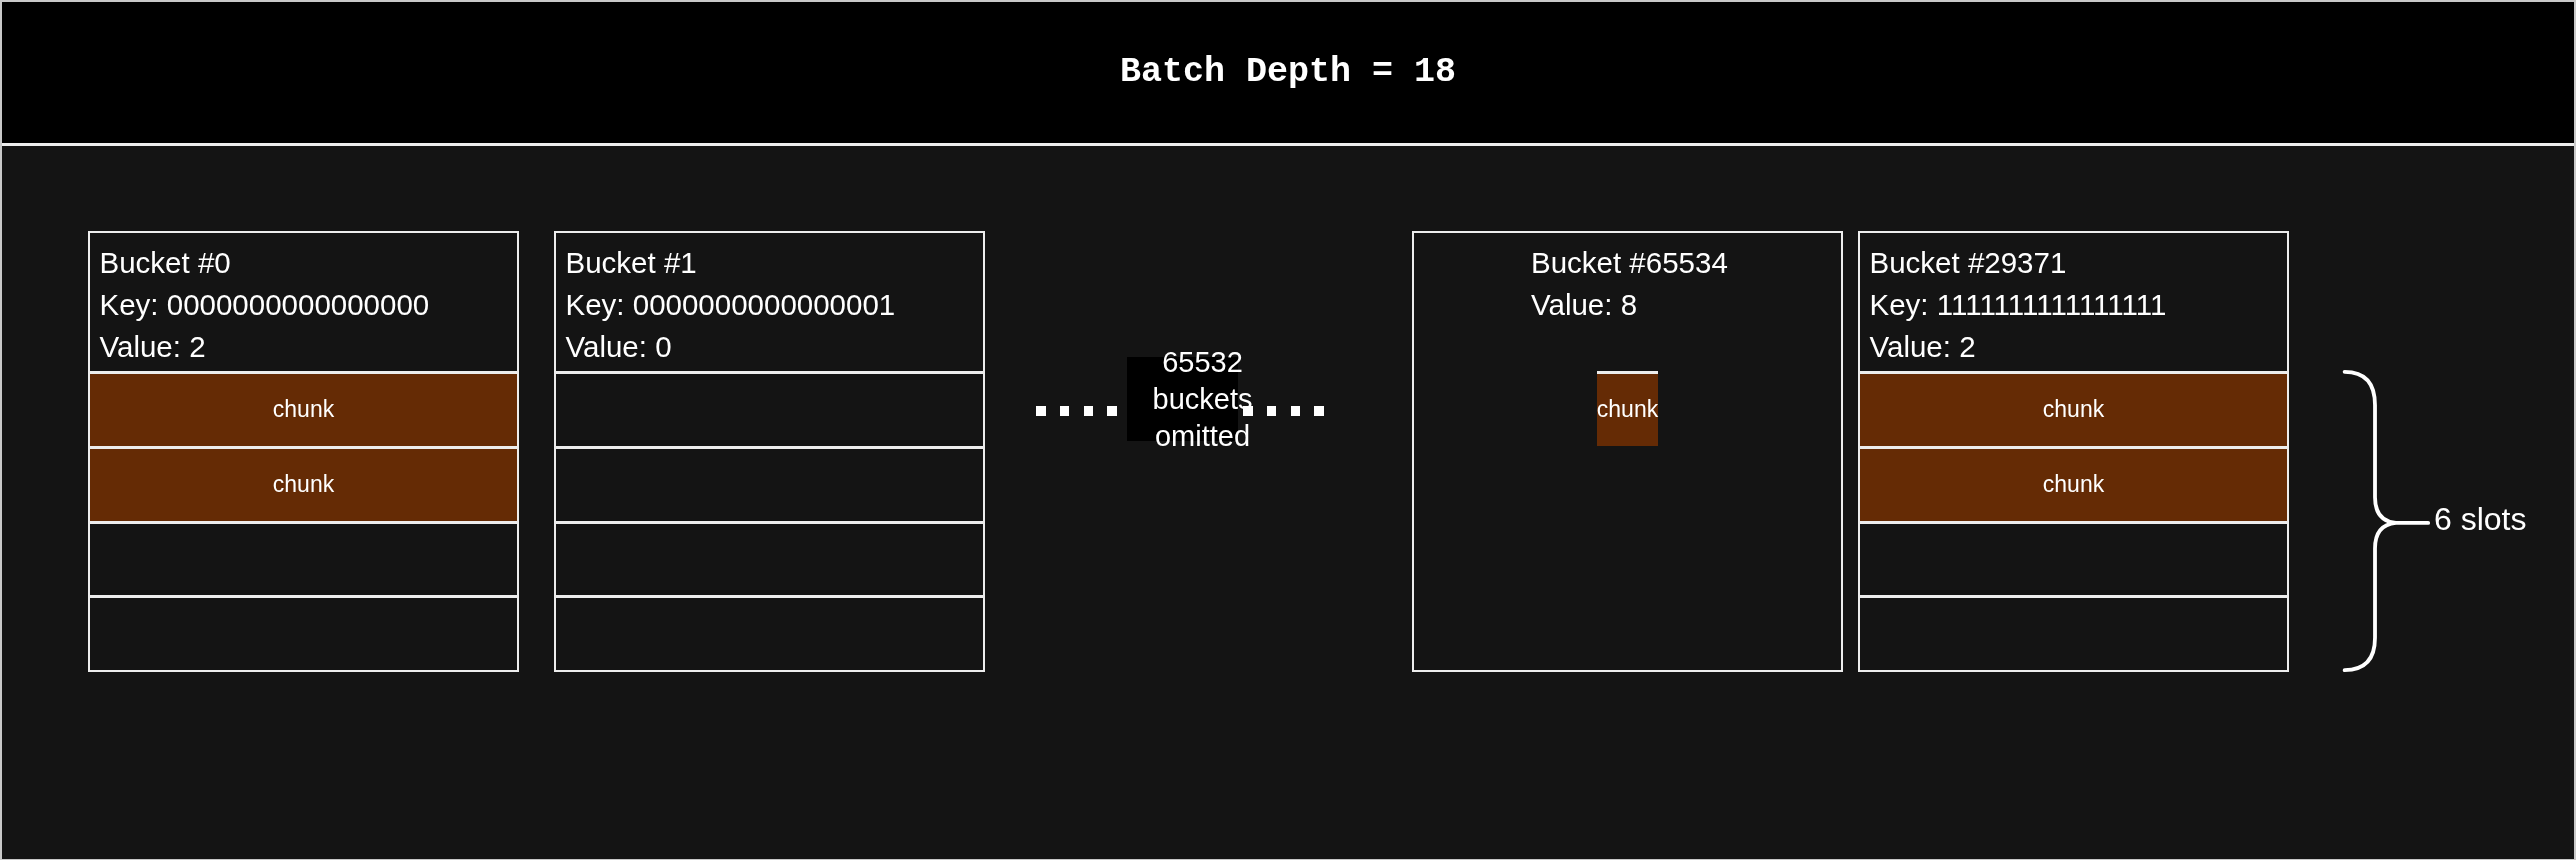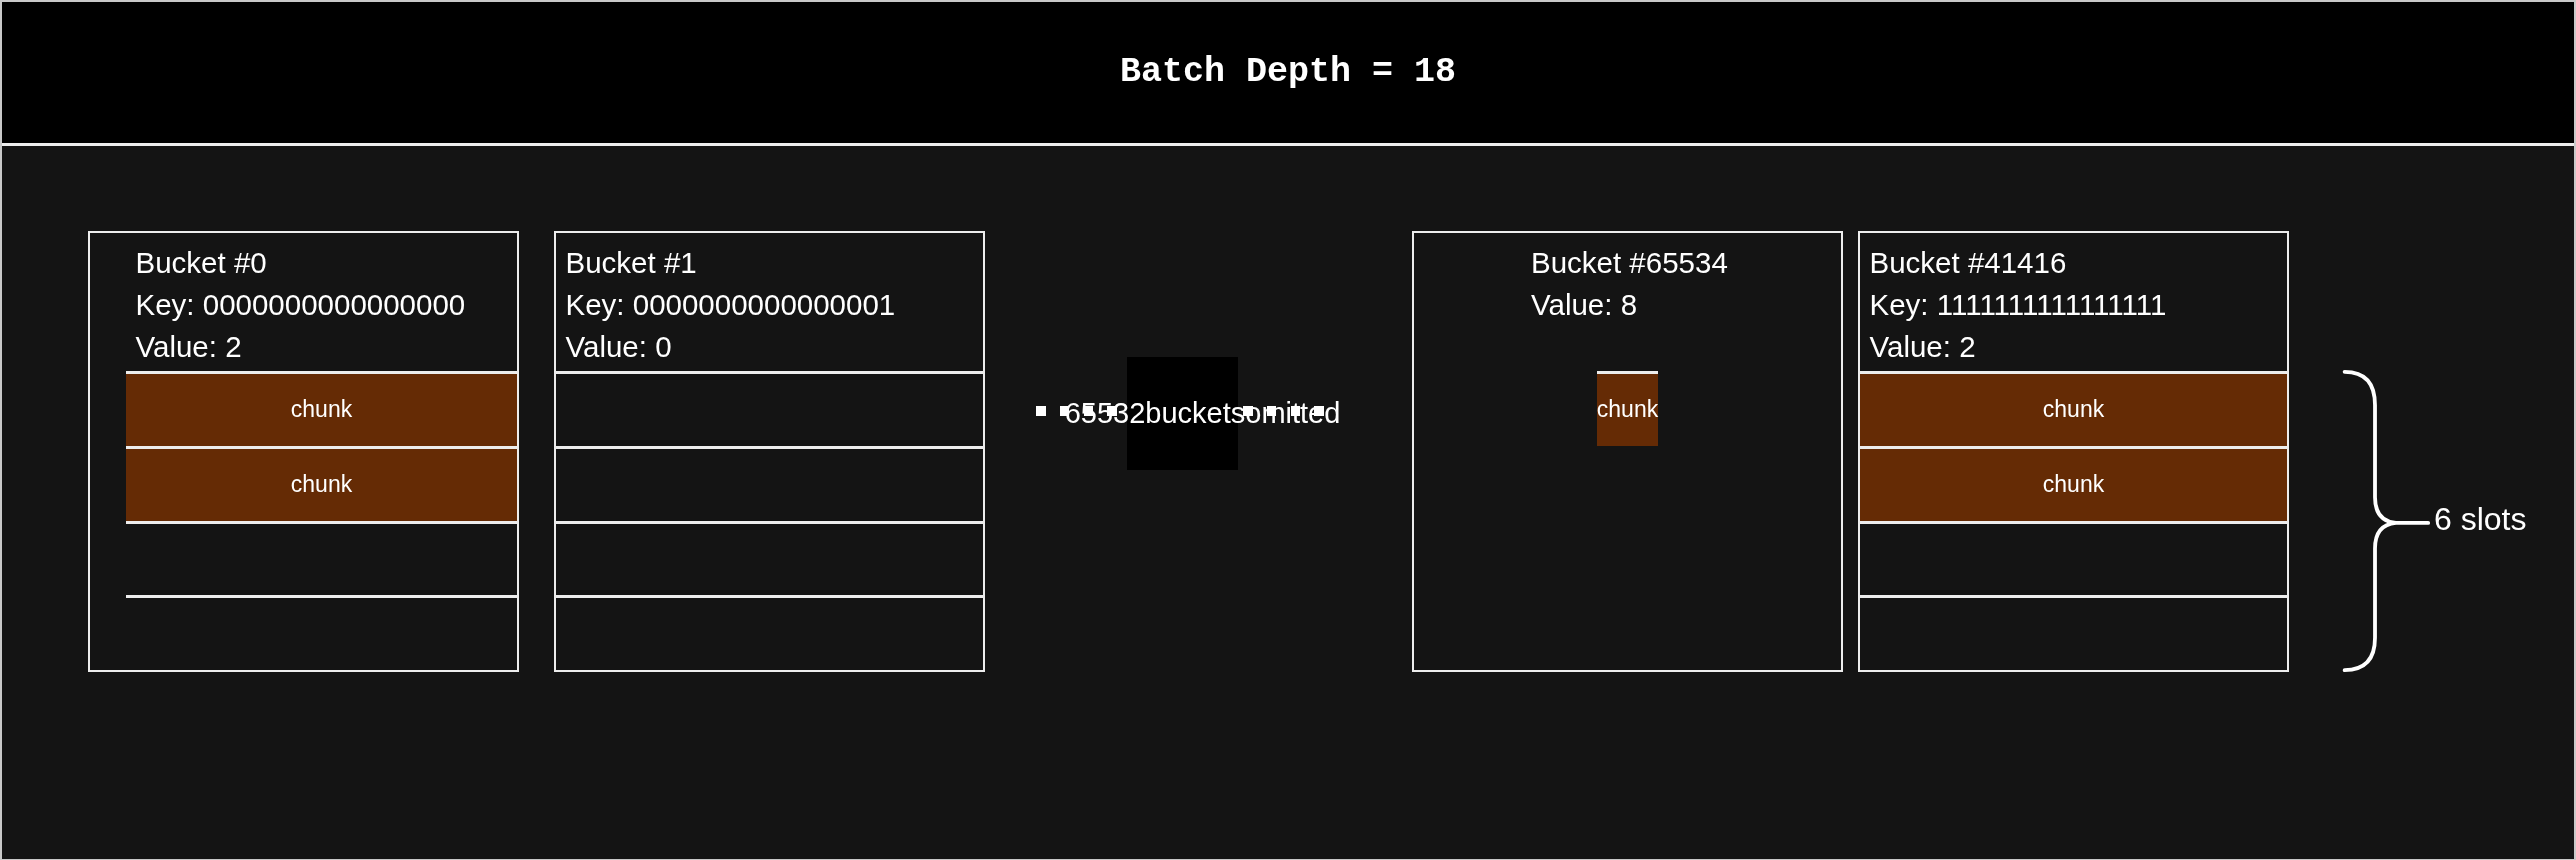--- a/index.html
+++ b/index.html
@@ -46,21 +46,21 @@
   .bucket {
     position: absolute;
     top: 229px;
     width: 431px;
     height: 441px;
     border: 2.9px solid var(--line);
     display: flex;
     flex-direction: column;
     background: var(--body-bg);
   }
-  .bucket-0 { left: 86px; padding-left: 36px; }
+  .bucket-0 { left: 86px; }
   .bucket-1 { left: 552px; }
   .bucket-2 { left: 1410px; align-items: center; }
   .bucket-3 { left: 1856px; }
   .bucket-header {
     height: 138px;
     padding: 8.6px 5.7px 0 9.5px;
     font-size: 29.5px;
     line-height: 42px;
     white-space: nowrap;
   }
@@ -72,24 +72,24 @@
     justify-content: center;
     font-size: 23px;
     background: var(--body-bg);
   }
   .slot[data-type="chunk"] { background: var(--chunk); }
   .omitted-box {
     position: absolute;
     left: 1125px;
     top: 355px;
     width: 111px;
-    height: 113px;
+    height: 84px;
     background: #000000;
     display: flex;
-    flex-direction: row;
+    flex-direction: column;
     align-items: center;
     justify-content: center;
     text-align: center;
     padding-left: 40px;
   }
   .omitted-line { font-size: 29px; line-height: 37px; white-space: nowrap; }
   .dots {
     position: absolute;
     top: 404px;
     display: flex;
@@ -207,21 +207,21 @@
     <div class="slot" data-type="empty">
       <span></span>
     </div>
     <div class="slot" data-type="empty">
       <span></span>
     </div>
   </div>
 
   <div class="bucket bucket-3">
     <div class="bucket-header">
-      <div>Bucket #41416</div>
+      <div>Bucket #29371</div>
       <div>Key: 1111111111111111</div>
       <div>Value: 2</div>
     </div>
     <div class="slot" data-type="chunk">
       <span>chunk</span>
     </div>
     <div class="slot" data-type="chunk">
       <span>chunk</span>
     </div>
     <div class="slot" data-type="empty">

